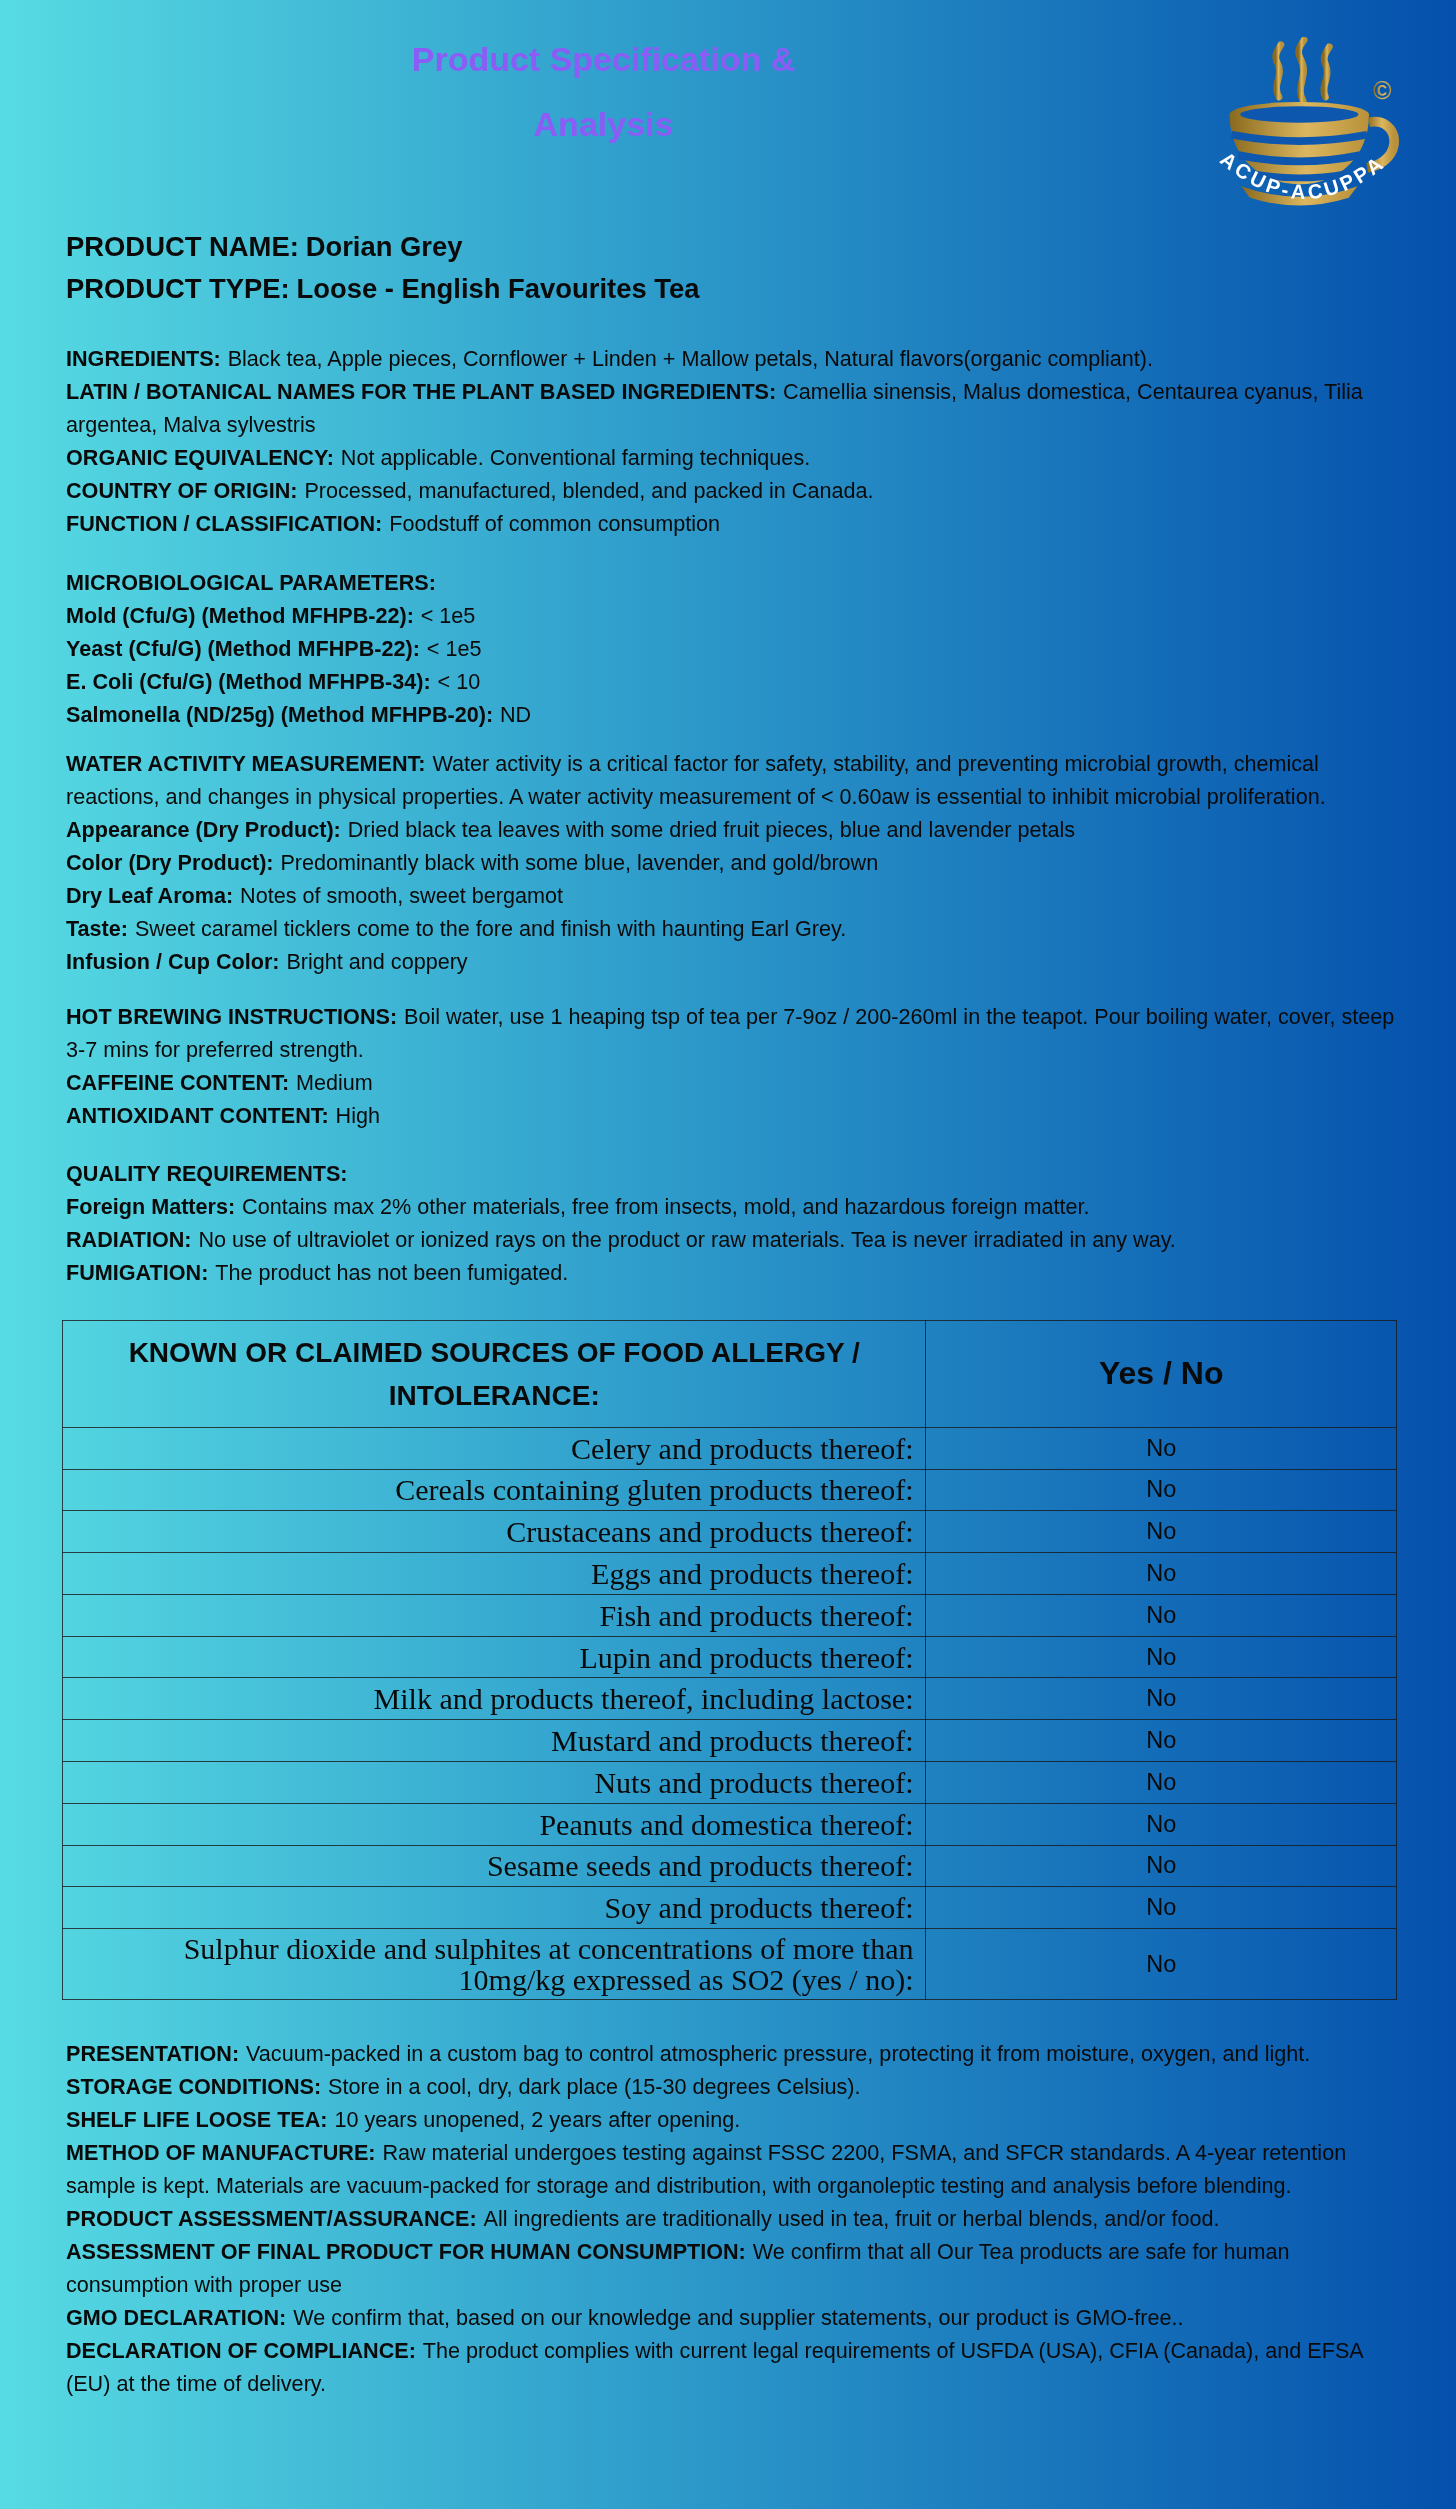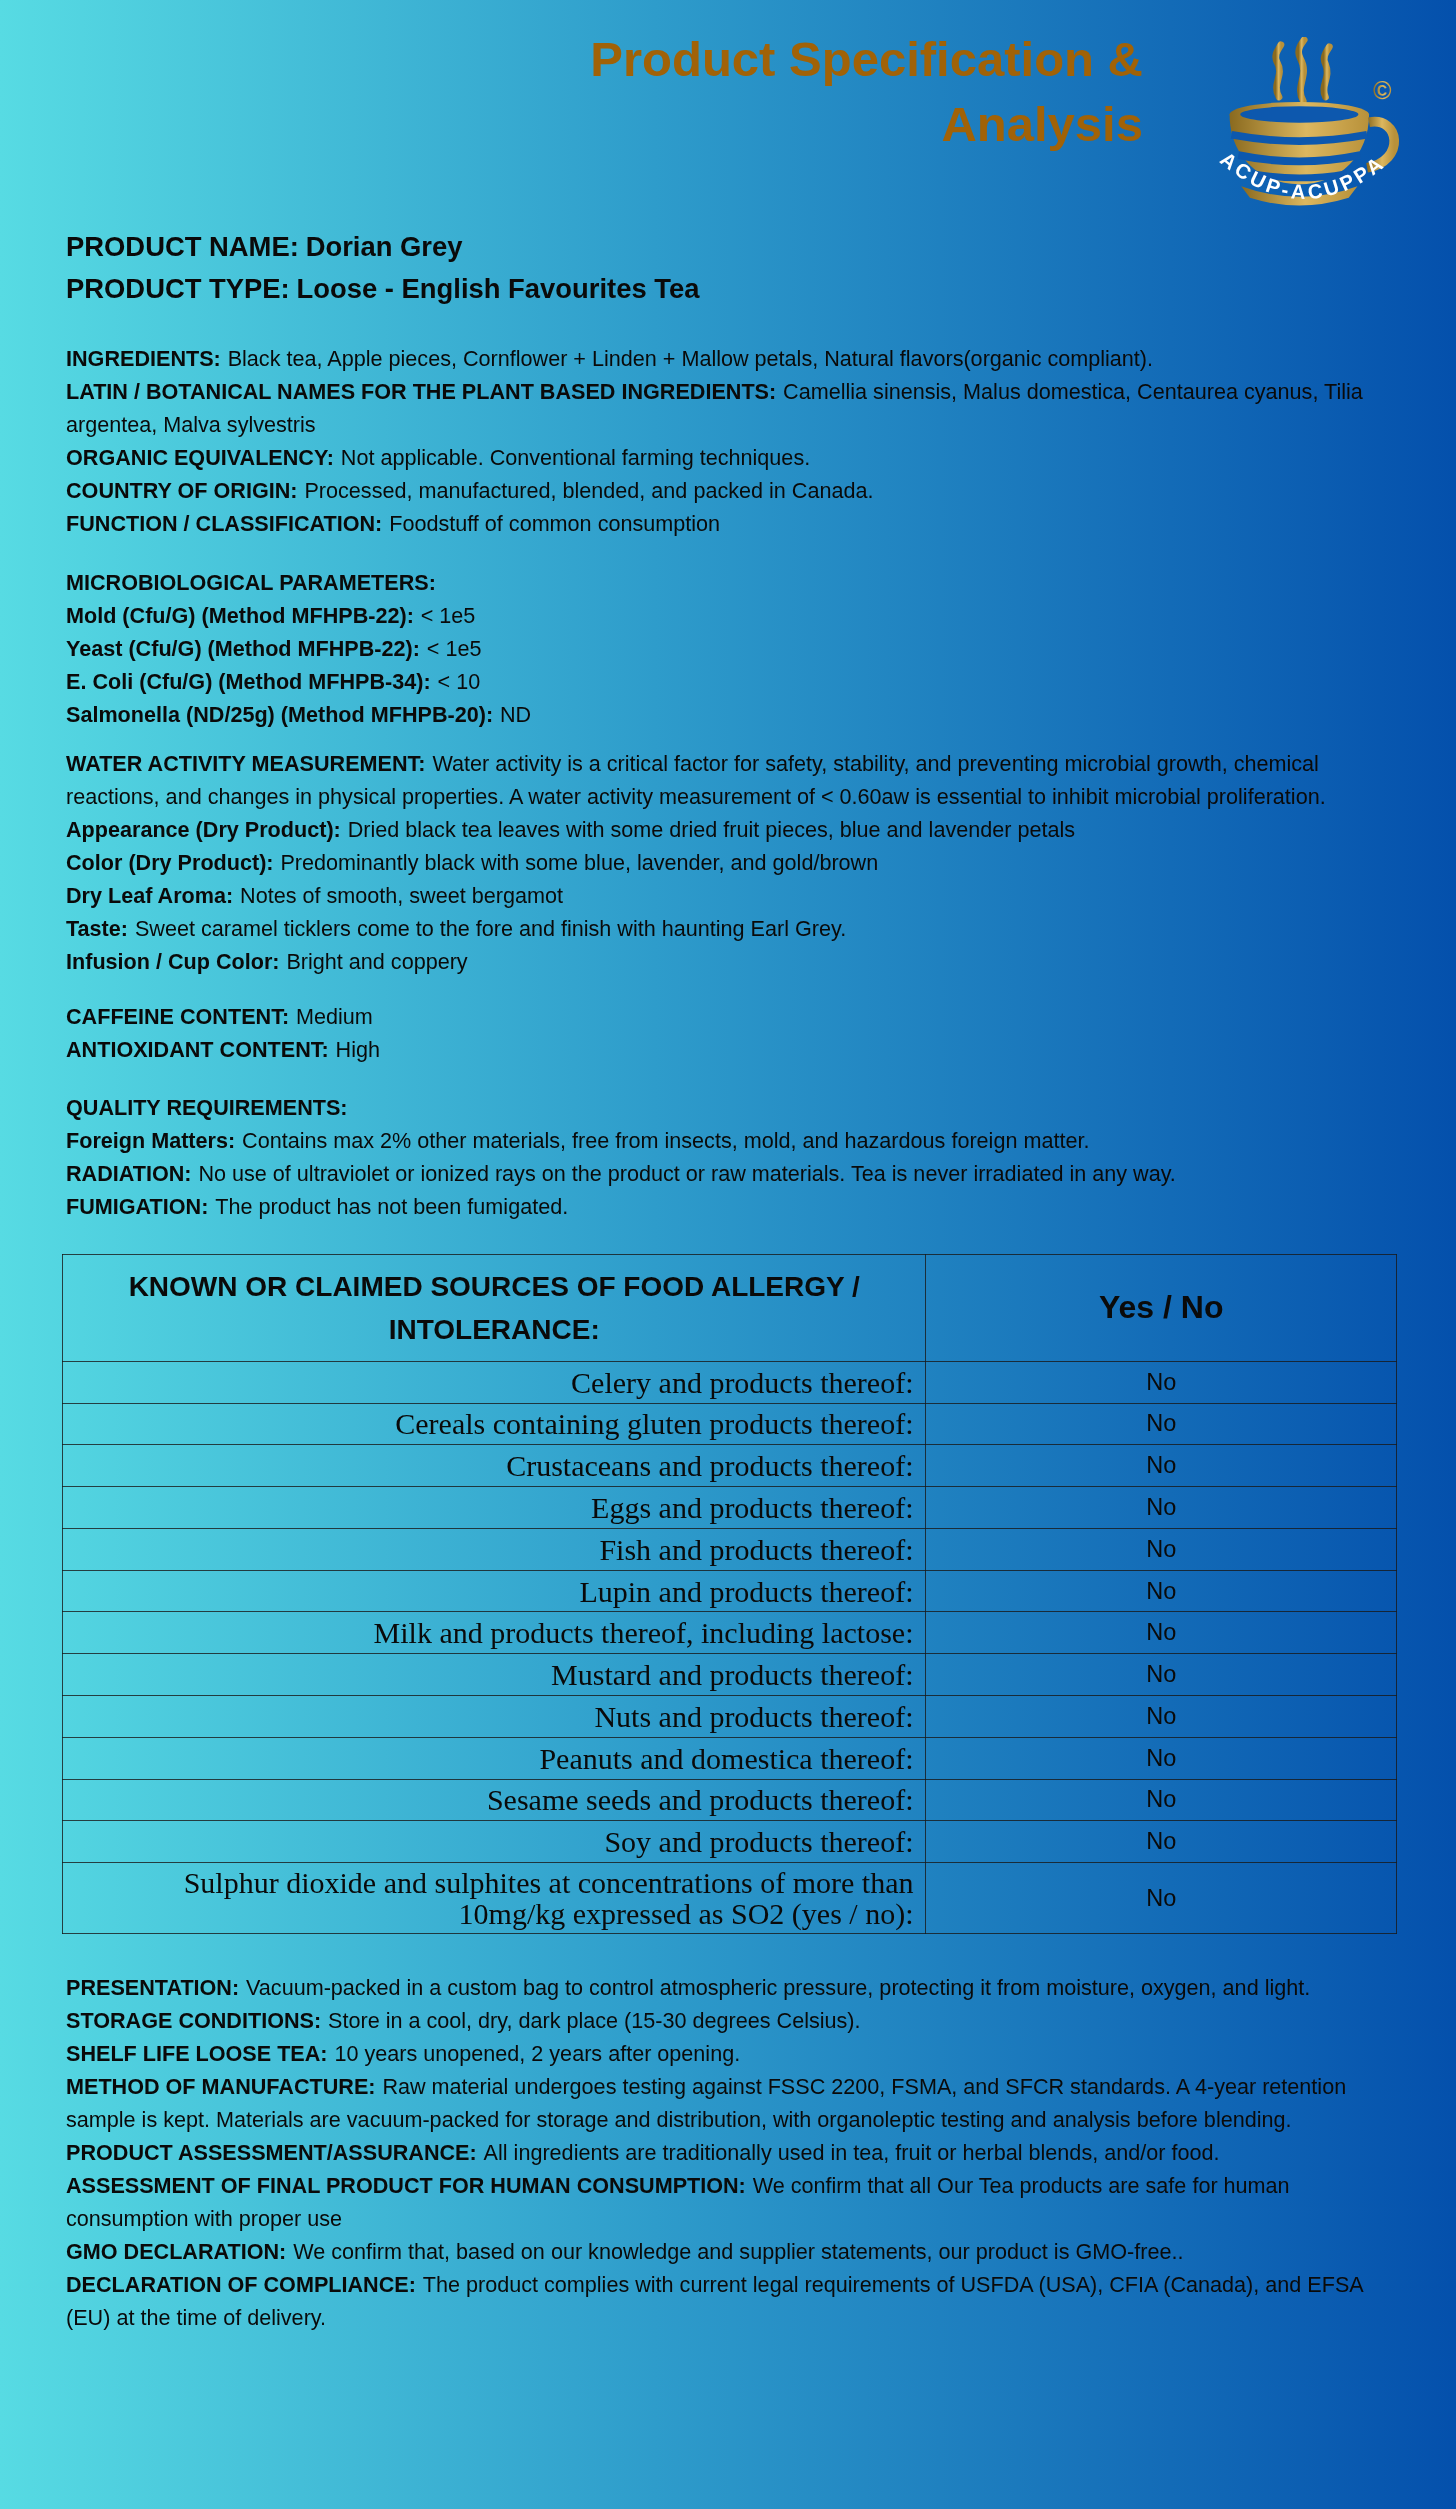--- a/index.html
+++ b/index.html
@@ -4,22 +4,22 @@
 <style>
   html,body{margin:0;padding:0;}
   body{
     width:1457px;height:2509px;overflow:hidden;position:relative;
     background:linear-gradient(90deg,#57dbe3 0%,#2e9ccb 45%,#0450ac 100%);
     font-family:"Liberation Sans",sans-serif;color:#0a0a0a;
     -webkit-font-smoothing:antialiased;
   }
   .page{position:relative;width:100%;height:100%;}
   .title{
-    margin:27.4px 314px 0 64px;text-align:right;
-    font-size:49px;font-weight:bold;line-height:65px;color:#a16207;
+    margin:27.4px 314px 0 64px;text-align:center;
+    font-size:34px;font-weight:bold;line-height:65px;color:#8b5cf6;
   }
   .logo{position:absolute;top:9.8px;right:41px;width:214px;height:184px;}
   .content{margin:0 59px 0 66px;}
   .line{margin:0;line-height:33px;font-size:21.6px;}
   .lbl{font-weight:bold;margin-right:6.9px;}
   .product-block{margin-top:69px;}
   .product-line{font-size:27.4px;font-weight:bold;line-height:42px;margin:0;}
   .sec-info{margin-top:32px;}
   .sec-micro{margin-top:26px;}
   .sec-sensory{margin-top:15.7px;}
@@ -116,20 +116,21 @@
     <div class="sec-sensory">
       <p class="line"><span class="lbl">WATER ACTIVITY MEASUREMENT:</span><span>Water activity is a critical factor for safety, stability, and preventing microbial growth, chemical reactions, and changes in physical properties. A water activity measurement of &lt; 0.60aw is essential to inhibit microbial proliferation.</span></p>
       <p class="line"><span class="lbl">Appearance (Dry Product):</span><span>Dried black tea leaves with some dried fruit pieces, blue and lavender petals</span></p>
       <p class="line"><span class="lbl">Color (Dry Product):</span><span>Predominantly black with some blue, lavender, and gold/brown</span></p>
       <p class="line"><span class="lbl">Dry Leaf Aroma:</span><span>Notes of smooth, sweet bergamot</span></p>
       <p class="line"><span class="lbl">Taste:</span><span>Sweet caramel ticklers come to the fore and finish with haunting Earl Grey.</span></p>
       <p class="line"><span class="lbl">Infusion / Cup Color:</span><span>Bright and coppery</span></p>
     </div>
 
     <div class="sec-brew">
+      <p class="line"><span class="lbl">HOT BREWING INSTRUCTIONS:</span><span>Boil water, use 1 heaping tsp of tea per 7-9oz / 200-260ml in the teapot. Pour boiling water, cover, steep 3-7 mins for preferred strength.</span></p>
       <p class="line"><span class="lbl">CAFFEINE CONTENT:</span><span>Medium</span></p>
       <p class="line"><span class="lbl">ANTIOXIDANT CONTENT:</span><span>High</span></p>
     </div>
 
     <div class="sec-quality">
       <p class="line"><span class="lbl">QUALITY REQUIREMENTS:</span></p>
       <p class="line"><span class="lbl">Foreign Matters:</span><span>Contains max 2% other materials, free from insects, mold, and hazardous foreign matter.</span></p>
       <p class="line"><span class="lbl">RADIATION:</span><span>No use of ultraviolet or ionized rays on the product or raw materials. Tea is never irradiated in any way.</span></p>
       <p class="line"><span class="lbl">FUMIGATION:</span><span>The product has not been fumigated.</span></p>
     </div>

